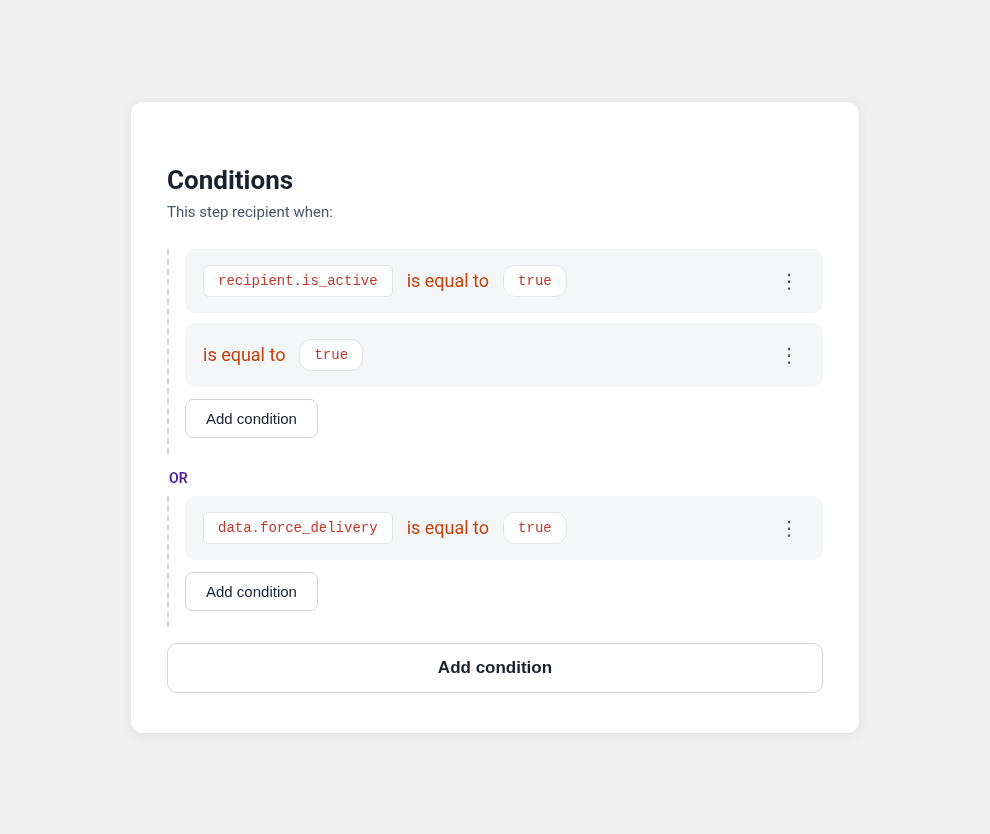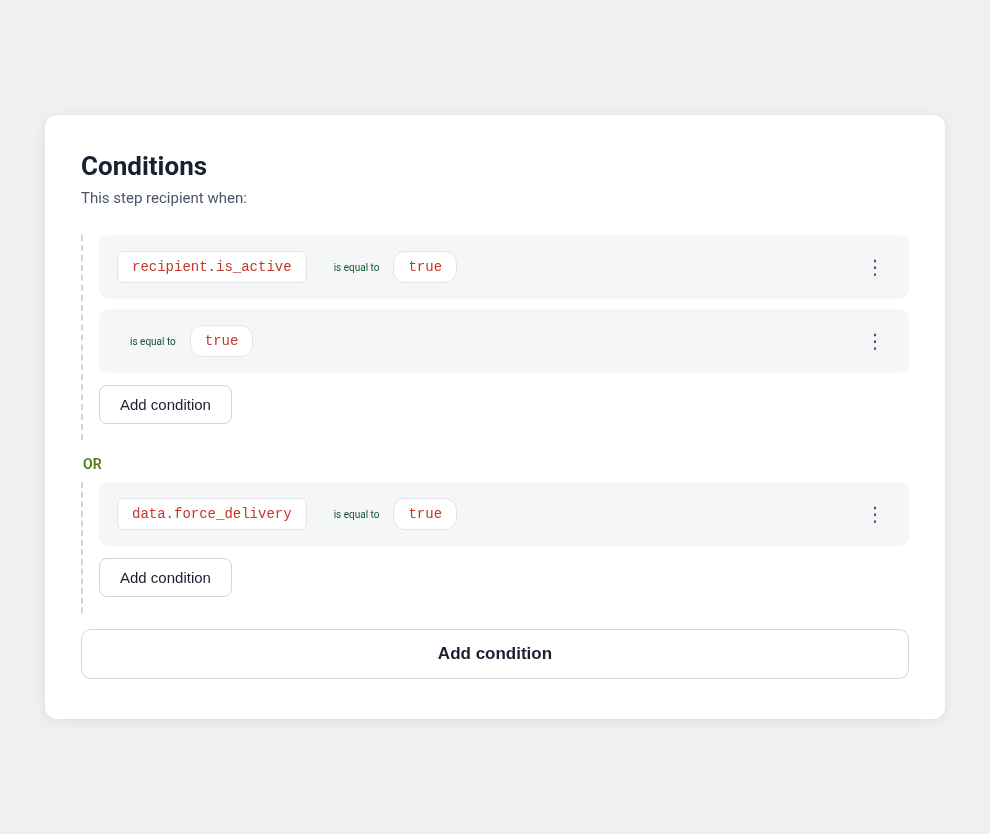--- a/index.html
+++ b/index.html
@@ -14,22 +14,22 @@
       display: flex;
       justify-content: center;
       align-items: center;
       min-height: 100vh;
       padding: 20px;
     }
 
     .card {
       background: #ffffff;
       border-radius: 12px;
-      padding: 36px 36px 40px 36px;
-      width: 900px;
+      padding: 63px 36px 40px 36px;
+      width: 728px;
       max-width: 100%;
       box-shadow: 0 2px 12px rgba(0,0,0,0.08);
     }
 
     .page-title {
       font-size: 26px;
       font-weight: 700;
       color: #1a2030;
       margin-bottom: 8px;
     }
@@ -61,24 +61,23 @@
       border-radius: 6px;
       padding: 7px 14px;
       font-family: 'Courier New', Courier, monospace;
       font-size: 14px;
       color: #c0392b;
       background: #ffffff;
       white-space: nowrap;
     }
 
     .condition-operator {
-      font-size: 10px;
-      color: #14532d;
+      font-size: 18px;
+      color: #c2410c;
       white-space: nowrap;
-      margin-left: 13px;
     }
 
     .condition-value {
       border: 1.5px solid #e2e4e9;
       border-radius: 12px;
       padding: 7px 14px;
       font-family: 'Courier New', Courier, monospace;
       font-size: 14px;
       color: #c0392b;
       background: #ffffff;
@@ -141,21 +140,21 @@
     .group-block {
       border-left: 2px dashed #d0d3da;
       margin-left: 0;
       padding-left: 16px;
       margin-bottom: 8px;
     }
 
     .or-separator {
       font-size: 14px;
       font-weight: 600;
-      color: #4d7c0f;
+      color: #4c1d95;
       margin: 8px 0 10px 0;
       padding-left: 2px;
     }
   </style>
 </head>
 <body>
 
 <div class="card">
   <div class="page-title">Conditions</div>
   <div class="subtitle">This step recipient when:</div>

